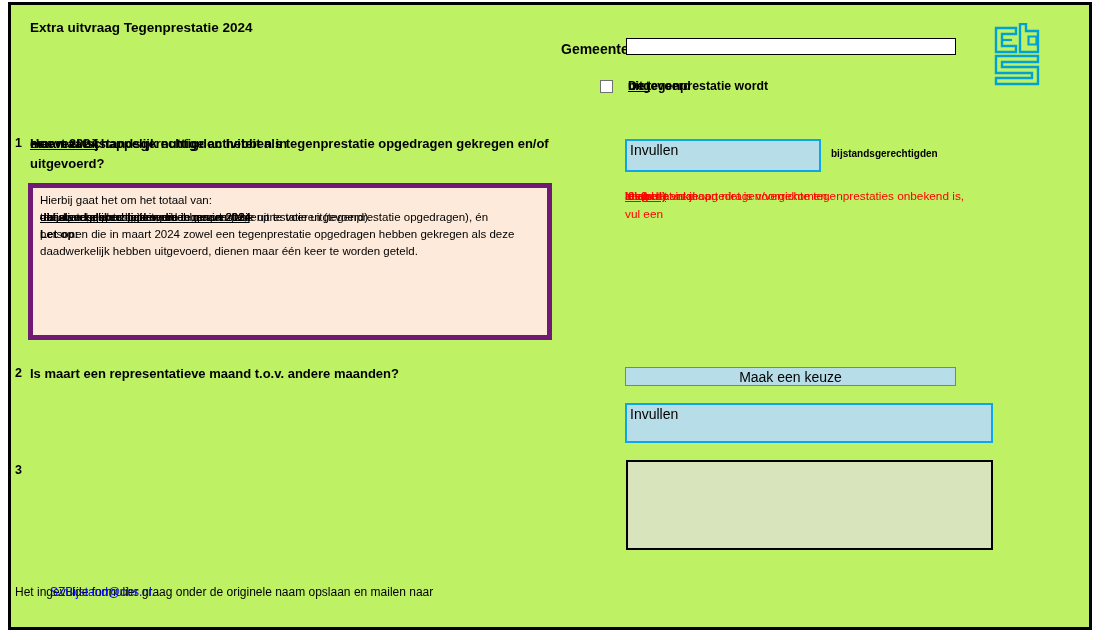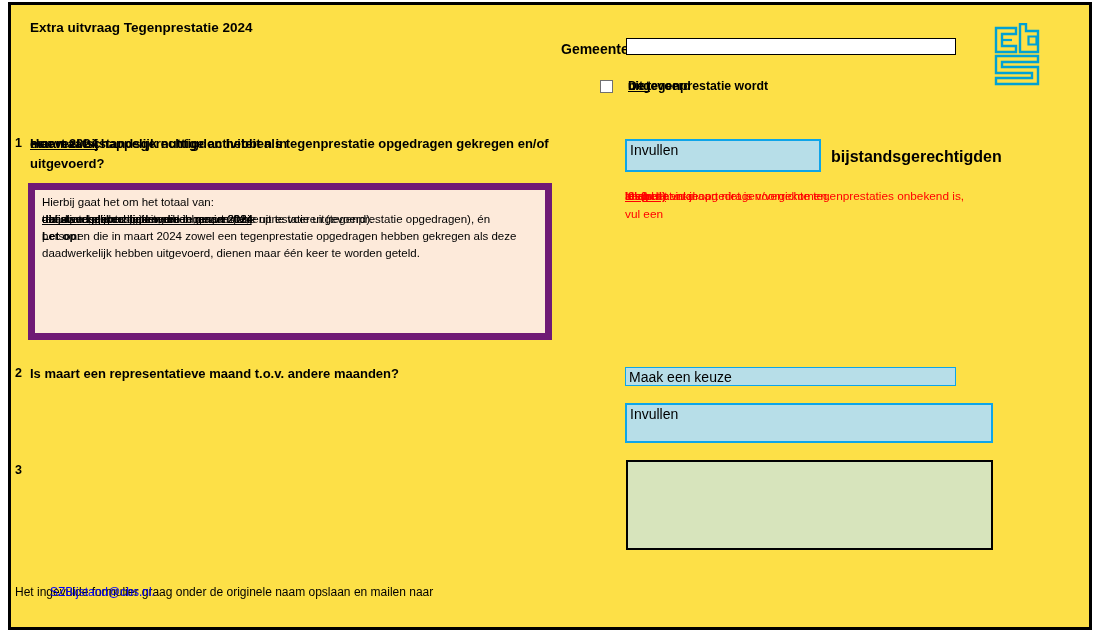--- a/index.html
+++ b/index.html
@@ -4,55 +4,55 @@
 <style>
   html,body{margin:0;padding:0;}
   body{
     width:1112px;height:640px;position:relative;overflow:hidden;
     background:#ffffff;
     font-family:"Liberation Sans","DejaVu Sans",sans-serif;
     color:#000;
   }
   .frame{
     position:absolute;left:8px;top:2px;width:1078px;height:622px;
-    border:3px solid #000;background:#fde047;
+    border:3px solid #000;background:#bef264;
   }
   .frame *{position:absolute;box-sizing:border-box;}
   .title{left:19px;top:15px;font-size:13.5px;font-weight:bold;white-space:nowrap;}
   .gemeente-label{left:550px;top:36px;font-size:14px;font-weight:bold;white-space:nowrap;}
   .gemeente-input{
     left:615px;top:33px;width:330px;height:17px;
     border:1px solid #000;background:#fff;font-size:12px;padding:0 3px;
     font-family:"Liberation Sans","DejaVu Sans",sans-serif;outline:none;
   }
   .checkbox{left:589px;top:75px;width:13px;height:13px;background:#fff;border:1px solid #707070;}
   .checkbox-label{left:617px;top:74px;font-size:12.3px;font-weight:bold;white-space:nowrap;}
   .logo{left:982px;top:18px;width:48px;height:66px;}
   .qnum{font-size:12.5px;font-weight:bold;}
   .qtext{font-size:13px;font-weight:bold;line-height:19.5px;}
   #q1num{left:4px;top:131px;}
   #q1text{left:19px;top:129px;width:540px;}
   .infobox{
     left:17px;top:178px;width:524px;height:157px;
-    background:#fdeada;border:7px solid #701a75;
+    background:#fdeada;border:5px solid #701a75;
     font-size:11.5px;line-height:17px;padding:4px 7px;overflow:hidden;
   }
   .infobox p{position:static;margin:0;}
   .infobox p.gap{margin-top:17px;}
   .bluefield{
     background:#b7dee8;border:2px solid #0ea5e9;
     font-size:14px;padding:1px 3px;color:#000;
   }
   #q1field{left:614px;top:134px;width:196px;height:33px;}
-  .unit-label{left:820px;top:143px;font-size:16px;font-weight:bold;white-space:nowrap;}
+  .unit-label{left:820px;top:143px;font-size:10px;font-weight:bold;white-space:nowrap;}
   .note{color:#ff0000;}
   #note1{left:614px;top:183px;width:342px;font-size:11.8px;line-height:17.5px;}
   #q2num{left:4px;top:361px;}
   #q2text{left:19px;top:359px;width:560px;}
-  #q2dropdown{left:614px;top:362px;width:331px;height:19px;border-width:1.5px;}
+  #q2dropdown{left:614px;top:362px;width:331px;height:19px;border-width:1.5px;text-align:center;}
   #note2{left:19px;top:393px;width:578px;font-size:11.8px;font-weight:bold;line-height:18px;}
   #q2field{left:614px;top:398px;width:368px;height:40px;}
   #q3num{left:4px;top:458px;}
   #q3text{left:19px;top:456px;width:560px;}
   .greenfield{
     left:615px;top:455px;width:367px;height:90px;
     background:#d7e4bc;border:2px solid #000;
   }
   .footer{left:4px;top:580px;font-size:12px;white-space:nowrap;}
   .footer a{color:#0000ff;text-decoration:none;margin-left:35px;}

